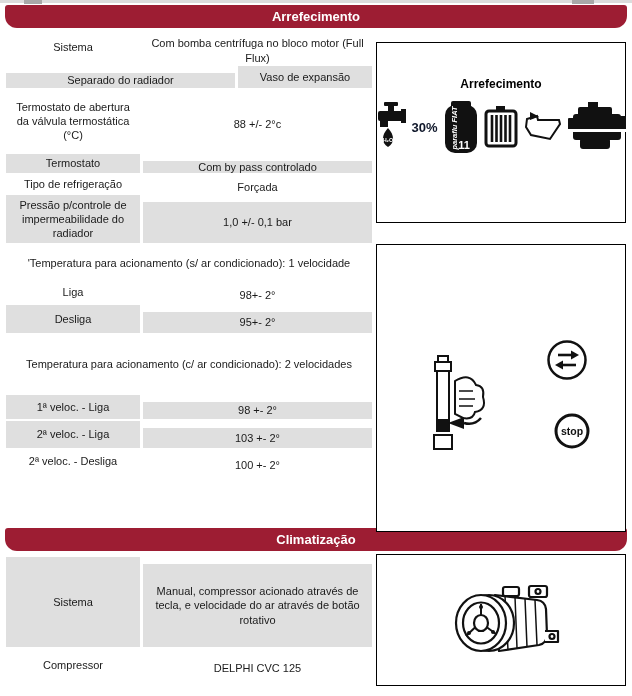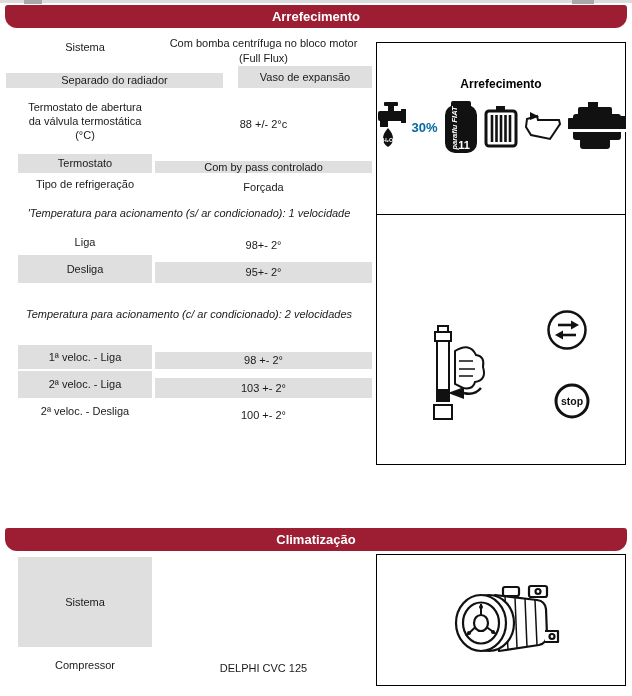--- a/index.html
+++ b/index.html
@@ -15,35 +15,35 @@
        color:#ffffff;font-weight:bold;font-size:13px;}
   .bar1{top:5px;}
   .bar2{top:528px;}
 
   .spec{position:absolute;left:6px;width:366px;display:flex;flex-direction:column;}
   .cooling{top:30px;}
   .climate{top:557px;}
   .trow{display:flex;gap:3px;margin-bottom:2px;}
   .cell{display:flex;align-items:center;justify-content:center;text-align:center;line-height:1.28;
         padding:1px 3px;box-sizing:border-box;}
-  .lab{width:134px;flex:none;margin-left:12px;}
+  .lab{width:134px;flex:none;}
   .val{flex:1;margin-top:7px;}
   .gray .cell{background:#dfdfdf;}
   .sect{display:flex;align-items:center;justify-content:center;text-align:left;line-height:1.3;
-        padding:2px 4px;box-sizing:border-box;font-style:italic;}
+        padding:2px 4px;box-sizing:border-box;}
   .spacer{flex:none;}
 
   .panel{position:absolute;left:376px;width:250px;background:#fff;border:1px solid #000;box-sizing:border-box;}
   .p1{top:42px;height:181px;}
-  .p2{top:214px;height:251px;}
+  .p2{top:244px;height:288px;}
   .p3{top:554px;height:132px;}
 
   .ptitle{margin-top:34px;text-align:center;font-weight:bold;font-size:12px;color:#000;}
   .iconsrow{display:flex;align-items:center;justify-content:center;gap:5px;margin-top:10px;padding:0 4px;}
-  .pct{font-weight:bold;font-size:13px;color:#0369a1;white-space:nowrap;}
+  .pct{font-weight:bold;font-size:13px;color:#0f172a;white-space:nowrap;}
 
   .abs{position:absolute;}
   svg{display:block;}
 </style>
 </head>
 <body>
 
 <div class="page">
   <div class="topstrip"></div>
   <div class="topfrag frag1"></div>
@@ -70,20 +70,24 @@
       <div class="cell val">88 +/- 2°c</div>
     </div>
     <div class="trow gray" style="height:19px">
       <div class="cell lab">Termostato</div>
       <div class="cell val">Com by pass controlado</div>
     </div>
     <div class="trow" style="height:18px">
       <div class="cell lab">Tipo de refrigeração</div>
       <div class="cell val">Forçada</div>
     </div>
+    <div class="trow gray" style="height:48px">
+      <div class="cell lab">Pressão p/controle de impermeabilidade do radiador</div>
+      <div class="cell val">1,0 +/- 0,1 bar</div>
+    </div>
 
     <div class="sect" style="height:36px">'Temperatura para acionamento (s/ ar condicionado): 1 velocidade</div>
 
     <div class="trow" style="height:22px">
       <div class="cell lab">Liga</div>
       <div class="cell val">98+- 2°</div>
     </div>
     <div class="trow gray" style="height:28px">
       <div class="cell lab">Desliga</div>
       <div class="cell val">95+- 2°</div>
@@ -103,20 +107,21 @@
     </div>
     <div class="trow" style="height:23px">
       <div class="cell lab">2ª veloc. - Desliga</div>
       <div class="cell val">100 +- 2°</div>
     </div>
   </div>
 
   <div class="spec climate">
     <div class="trow gray" style="height:90px">
       <div class="cell lab">Sistema</div>
+      <div class="cell val" style="padding:0 10px">Manual, compressor acionado através de tecla, e velocidade do ar através de botão rotativo</div>
     </div>
     <div class="trow" style="height:32px">
       <div class="cell lab">Compressor</div>
       <div class="cell val">DELPHI CVC 125</div>
     </div>
   </div>
 
   <div class="panel p1">
     <div class="ptitle">Arrefecimento</div>
     <div class="iconsrow">

